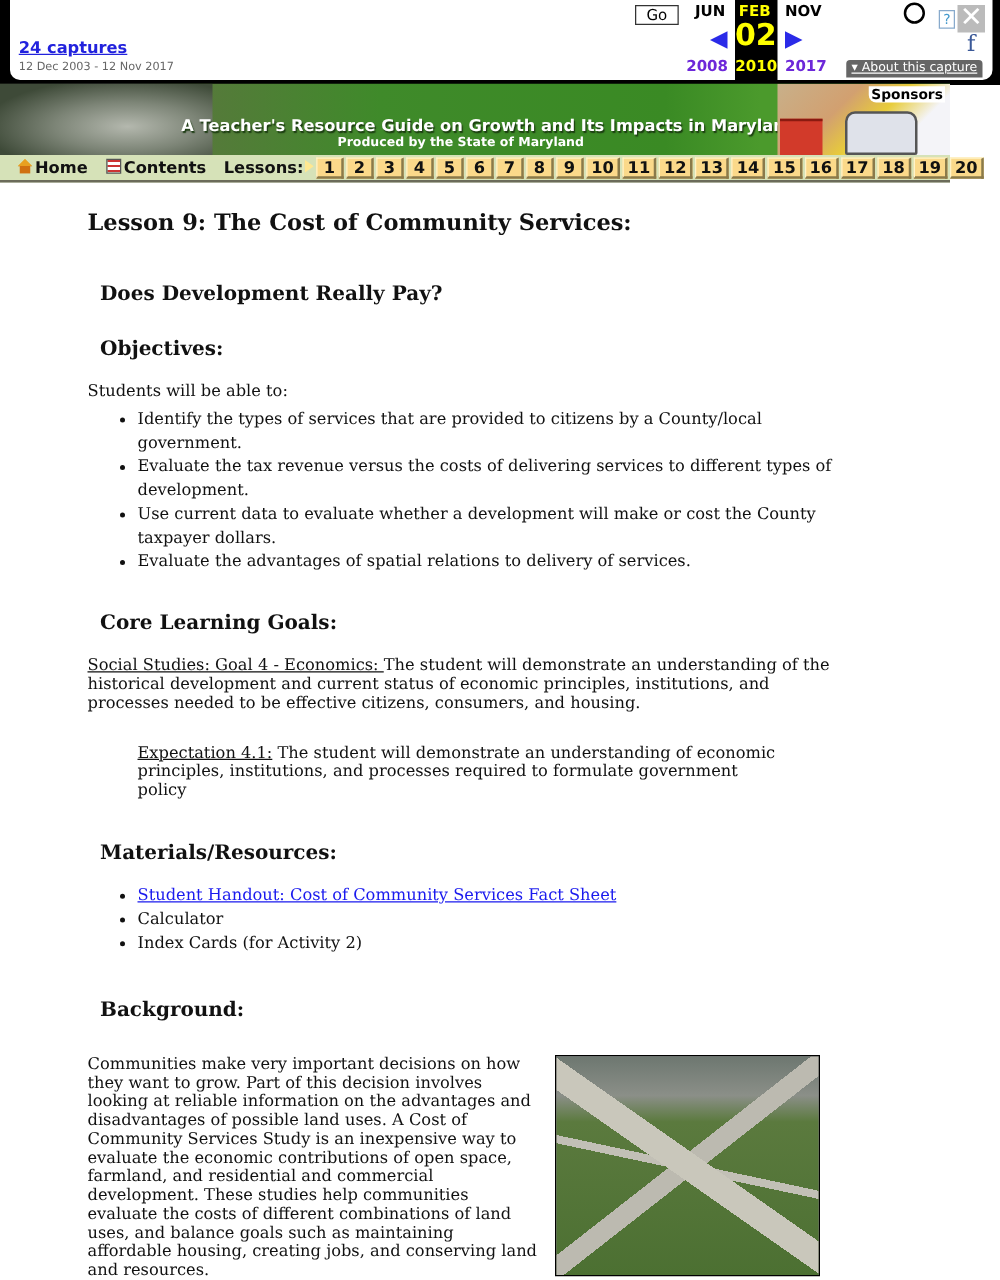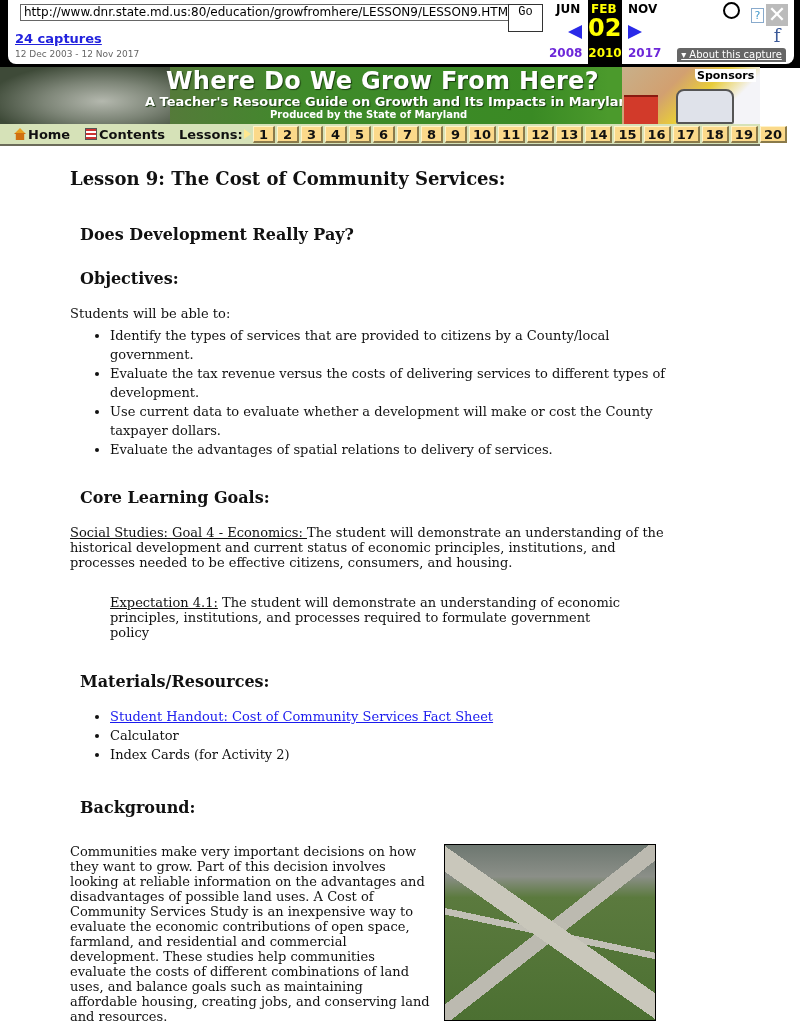--- a/index.html
+++ b/index.html
@@ -23,23 +23,23 @@
     border-radius: 0 0 8px 8px;
     font-family: "DejaVu Sans", sans-serif;
   }
   #wb-url {
     position: absolute; left: 12px; top: 4px; width: 491px; height: 17px;
     border: 1px solid #666; font-size: 12px; padding: 0 3px; line-height: 15px;
     font-family: "DejaVu Sans", sans-serif; color: #000; background: #fff;
     white-space: nowrap; overflow: hidden;
   }
   #wb-go {
-    position: absolute; left: 500px; top: 4px; width: 35px; height: 28px;
+    position: absolute; left: 500px; top: 4px; width: 35px; height: 16px;
     border: 1px solid #333; background: #fff; font-size: 12px; text-align: center;
-    line-height: 14px; color: #000; font-family: Liberation Mono, monospace;
+    line-height: 14px; color: #000;
   }
   #wb-captures {
     position: absolute; left: 7px; top: 31px; font-size: 13px; font-weight: bold;
     color: #2222dd; text-decoration: underline;
   }
   #wb-range {
     position: absolute; left: 7px; top: 49px; font-size: 9px; color: #666;
   }
   .wb-month { position: absolute; top: 2px; font-size: 12px; font-weight: bold; color: #000; }
   .wb-year  { position: absolute; top: 46px; font-size: 12px; font-weight: bold; color: #6d28d9; }
@@ -158,21 +158,20 @@
       linear-gradient(-38deg, transparent 47%, #bcbab0 47%, #bcbab0 53%, transparent 53%),
       linear-gradient(12deg, transparent 48%, #c2c0b6 48%, #c2c0b6 51%, transparent 51%),
       linear-gradient(180deg, #6d7770 0%, #8b8f88 18%, #5b7a3e 30%, #4c7032 100%);
   }
 </style>
 </head>
 <body>
 
 <div id="wb-toolbar">
   <div id="wb-inner">
-    <div id="wb-url">http://www.dnr.state.md.us:80/education/growfromhere/LESSON9/LESSON9.HTM</div>
     <div id="wb-go">Go</div>
     <div id="wb-captures">24 captures</div>
     <div id="wb-range">12 Dec 2003 - 12 Nov 2017</div>
 
     <div class="wb-month" style="left:548px">JUN</div>
     <div class="wb-year" style="left:541px">2008</div>
     <div id="wb-prev" class="wb-arrow"></div>
 
     <div id="wb-cur">
       <div id="wb-cur-month">FEB</div>
@@ -187,21 +186,20 @@
     <div id="wb-circle"></div>
     <div id="wb-help">?</div>
     <div id="wb-close">✕</div>
     <div id="wb-fb">f</div>
     <div id="wb-about">▾ About this capture</div>
   </div>
 </div>
 
 <div id="banner">
   <div id="banner-rock"></div>
-  <div id="banner-title">Where Do We Grow From Here?</div>
   <div id="banner-sub">A Teacher's Resource Guide on Growth and Its Impacts in Maryland</div>
   <div id="banner-prod">Produced by the State of Maryland</div>
   <div id="banner-art"></div>
   <div id="banner-building"></div>
   <div id="banner-bus"></div>
 </div>
 <div id="sponsors">Sponsors</div>
 
 <div id="navbar">
   <div id="nav-home" class="nav-item">

